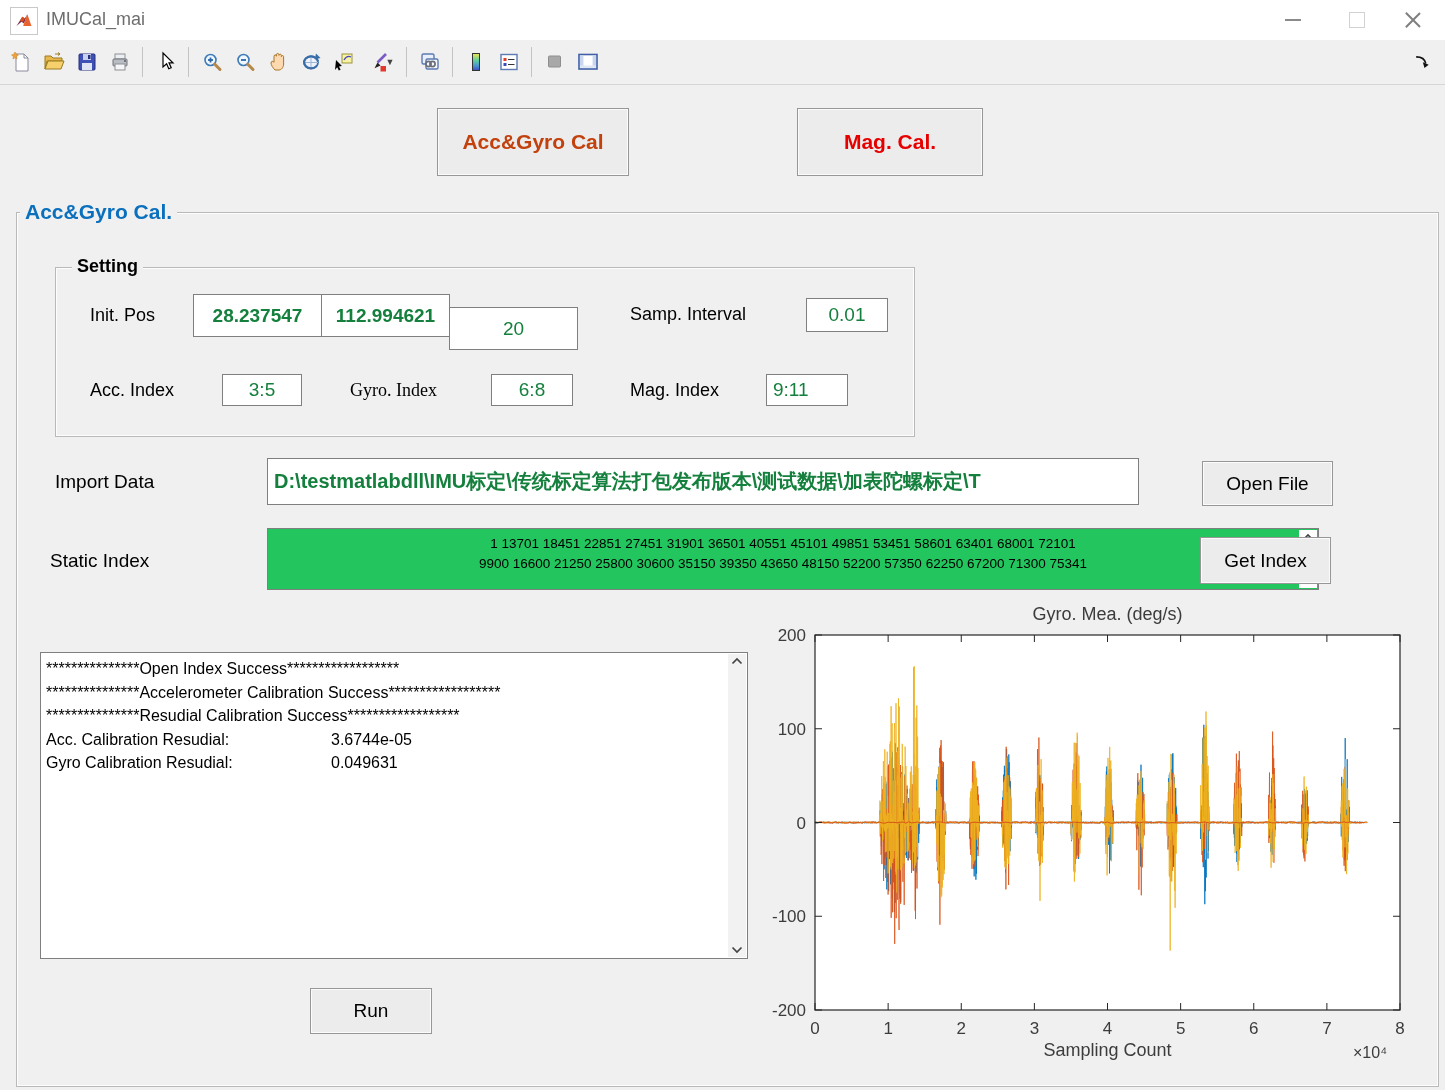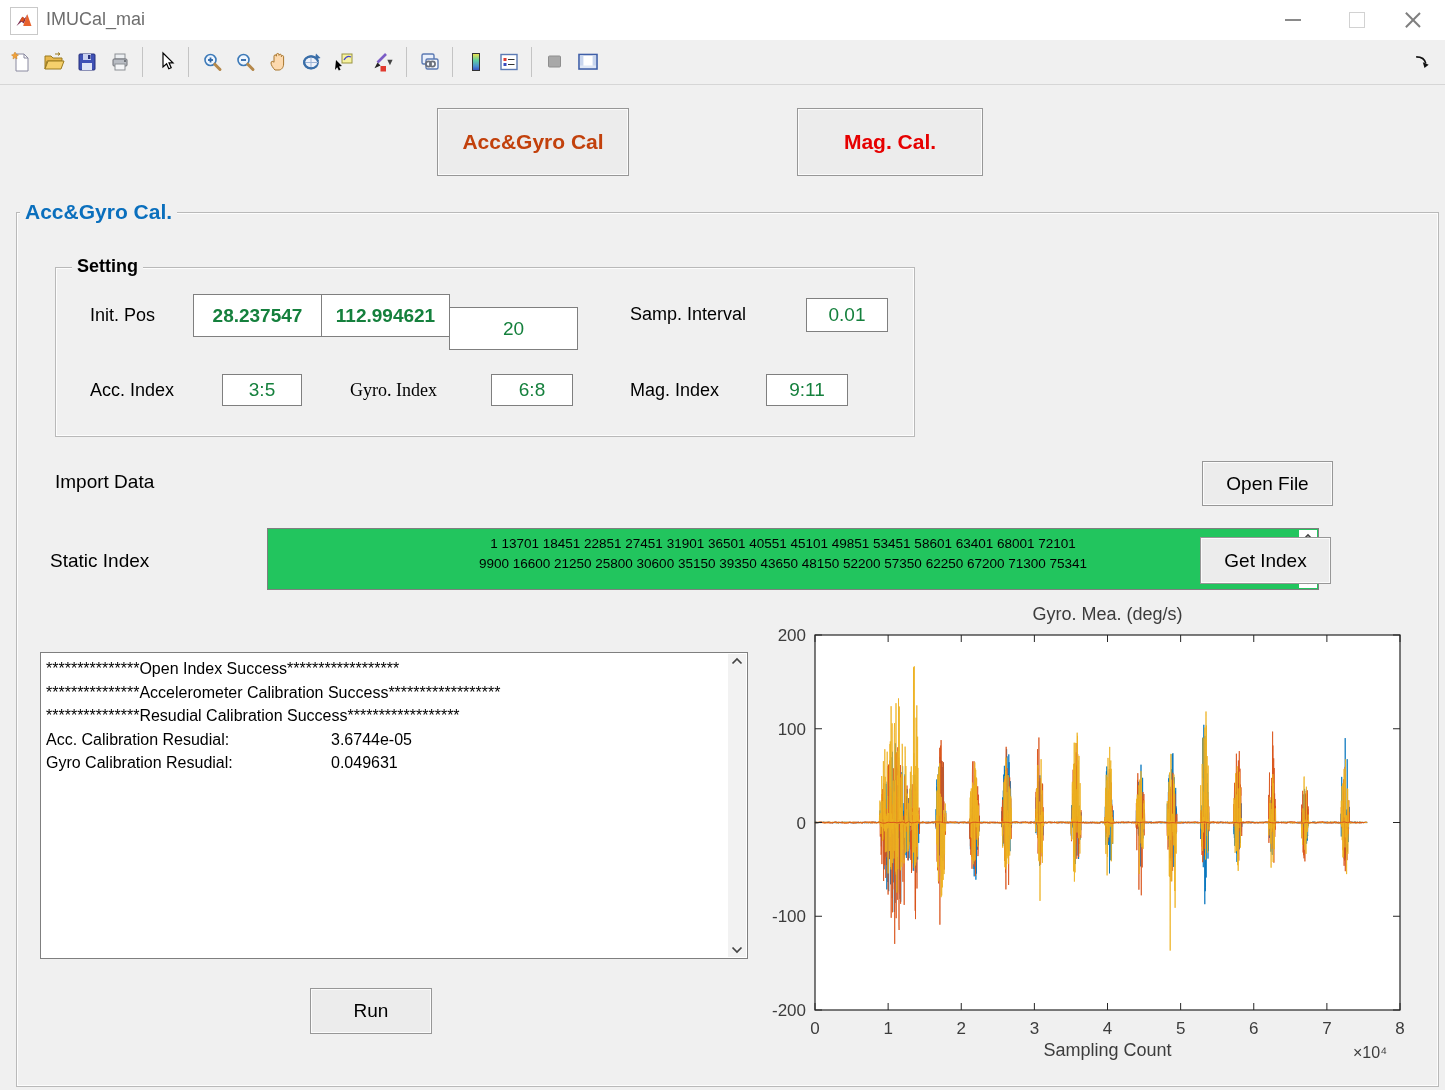--- a/index.html
+++ b/index.html
@@ -219,23 +219,24 @@
   <input class="edit" style="left: 321px; top: 294px; width: 129px; height: 43px; text-align: center; font-weight: bold;" type="text" value="112.994621">
   <input class="edit" style="left: 449px; top: 294px; width: 129px; height: 43px; text-align: center; font-weight: normal; margin-top: 13px;" type="text" value="20">
   <div class="label" style="left:630px;top:304px;">Samp. Interval</div>
   <input class="edit" style="left: 806px; top: 298px; width: 82px; height: 34px; text-align: center;" type="text" value="0.01">
 
   <div class="label" style="left:90px;top:380px;">Acc. Index</div>
   <input class="edit" style="left: 222px; top: 374px; width: 80px; height: 32px; text-align: center;" type="text" value="3:5">
   <div class="label" style="left:350px;top:380px;font-family:Liberation Serif, serif;">Gyro. Index</div>
   <input class="edit" style="left: 491px; top: 374px; width: 82px; height: 32px; text-align: center;" type="text" value="6:8">
   <div class="label" style="left:630px;top:380px;">Mag. Index</div>
-  <input class="edit" style="left: 766px; top: 374px; width: 82px; height: 32px; text-align: center;" type="text" value="9:11">
+  <input class="edit" style="left: 766px; top: 374px; width: 82px; height: 32px; text-align: left;" type="text" value="9:11">
 
   <div class="label" style="left:55px;top:471px;font-size:19px;">Import Data</div>
+  <input class="edit" style="left: 267px; top: 458px; width: 872px; height: 47px; font-size: 20px; font-weight: bold;" type="text" value="D:\testmatlabdll\IMU标定\传统标定算法打包发布版本\测试数据\加表陀螺标定\T">
   <div class="pbtn" style="left:1202px;top:461px;width:129px;height:43px;">Open File</div>
 
   <div class="label" style="left:50px;top:550px;font-size:19px;">Static Index</div>
   <div style="position:absolute;left:267px;top:528px;width:1052px;height:62px;background:#22c55e;border:1px solid #7f7f7f;box-sizing:border-box;">
     <div style="padding:5px 26px 0 6px;font-size:13.5px;line-height:20px;text-align:center;white-space:nowrap;overflow:hidden;">
       <div>1 13701 18451 22851 27451 31901 36501 40551 45101 49851 53451 58601 63401 68001 72101</div>
       <div>9900 16600 21250 25800 30600 35150 39350 43650 48150 52200 57350 62250 67200 71300 75341</div>
     </div>
     <div class="scrollstrip" style="background:#fff;">
       <svg class="chev" width="12" height="8" viewBox="0 0 12 8">

